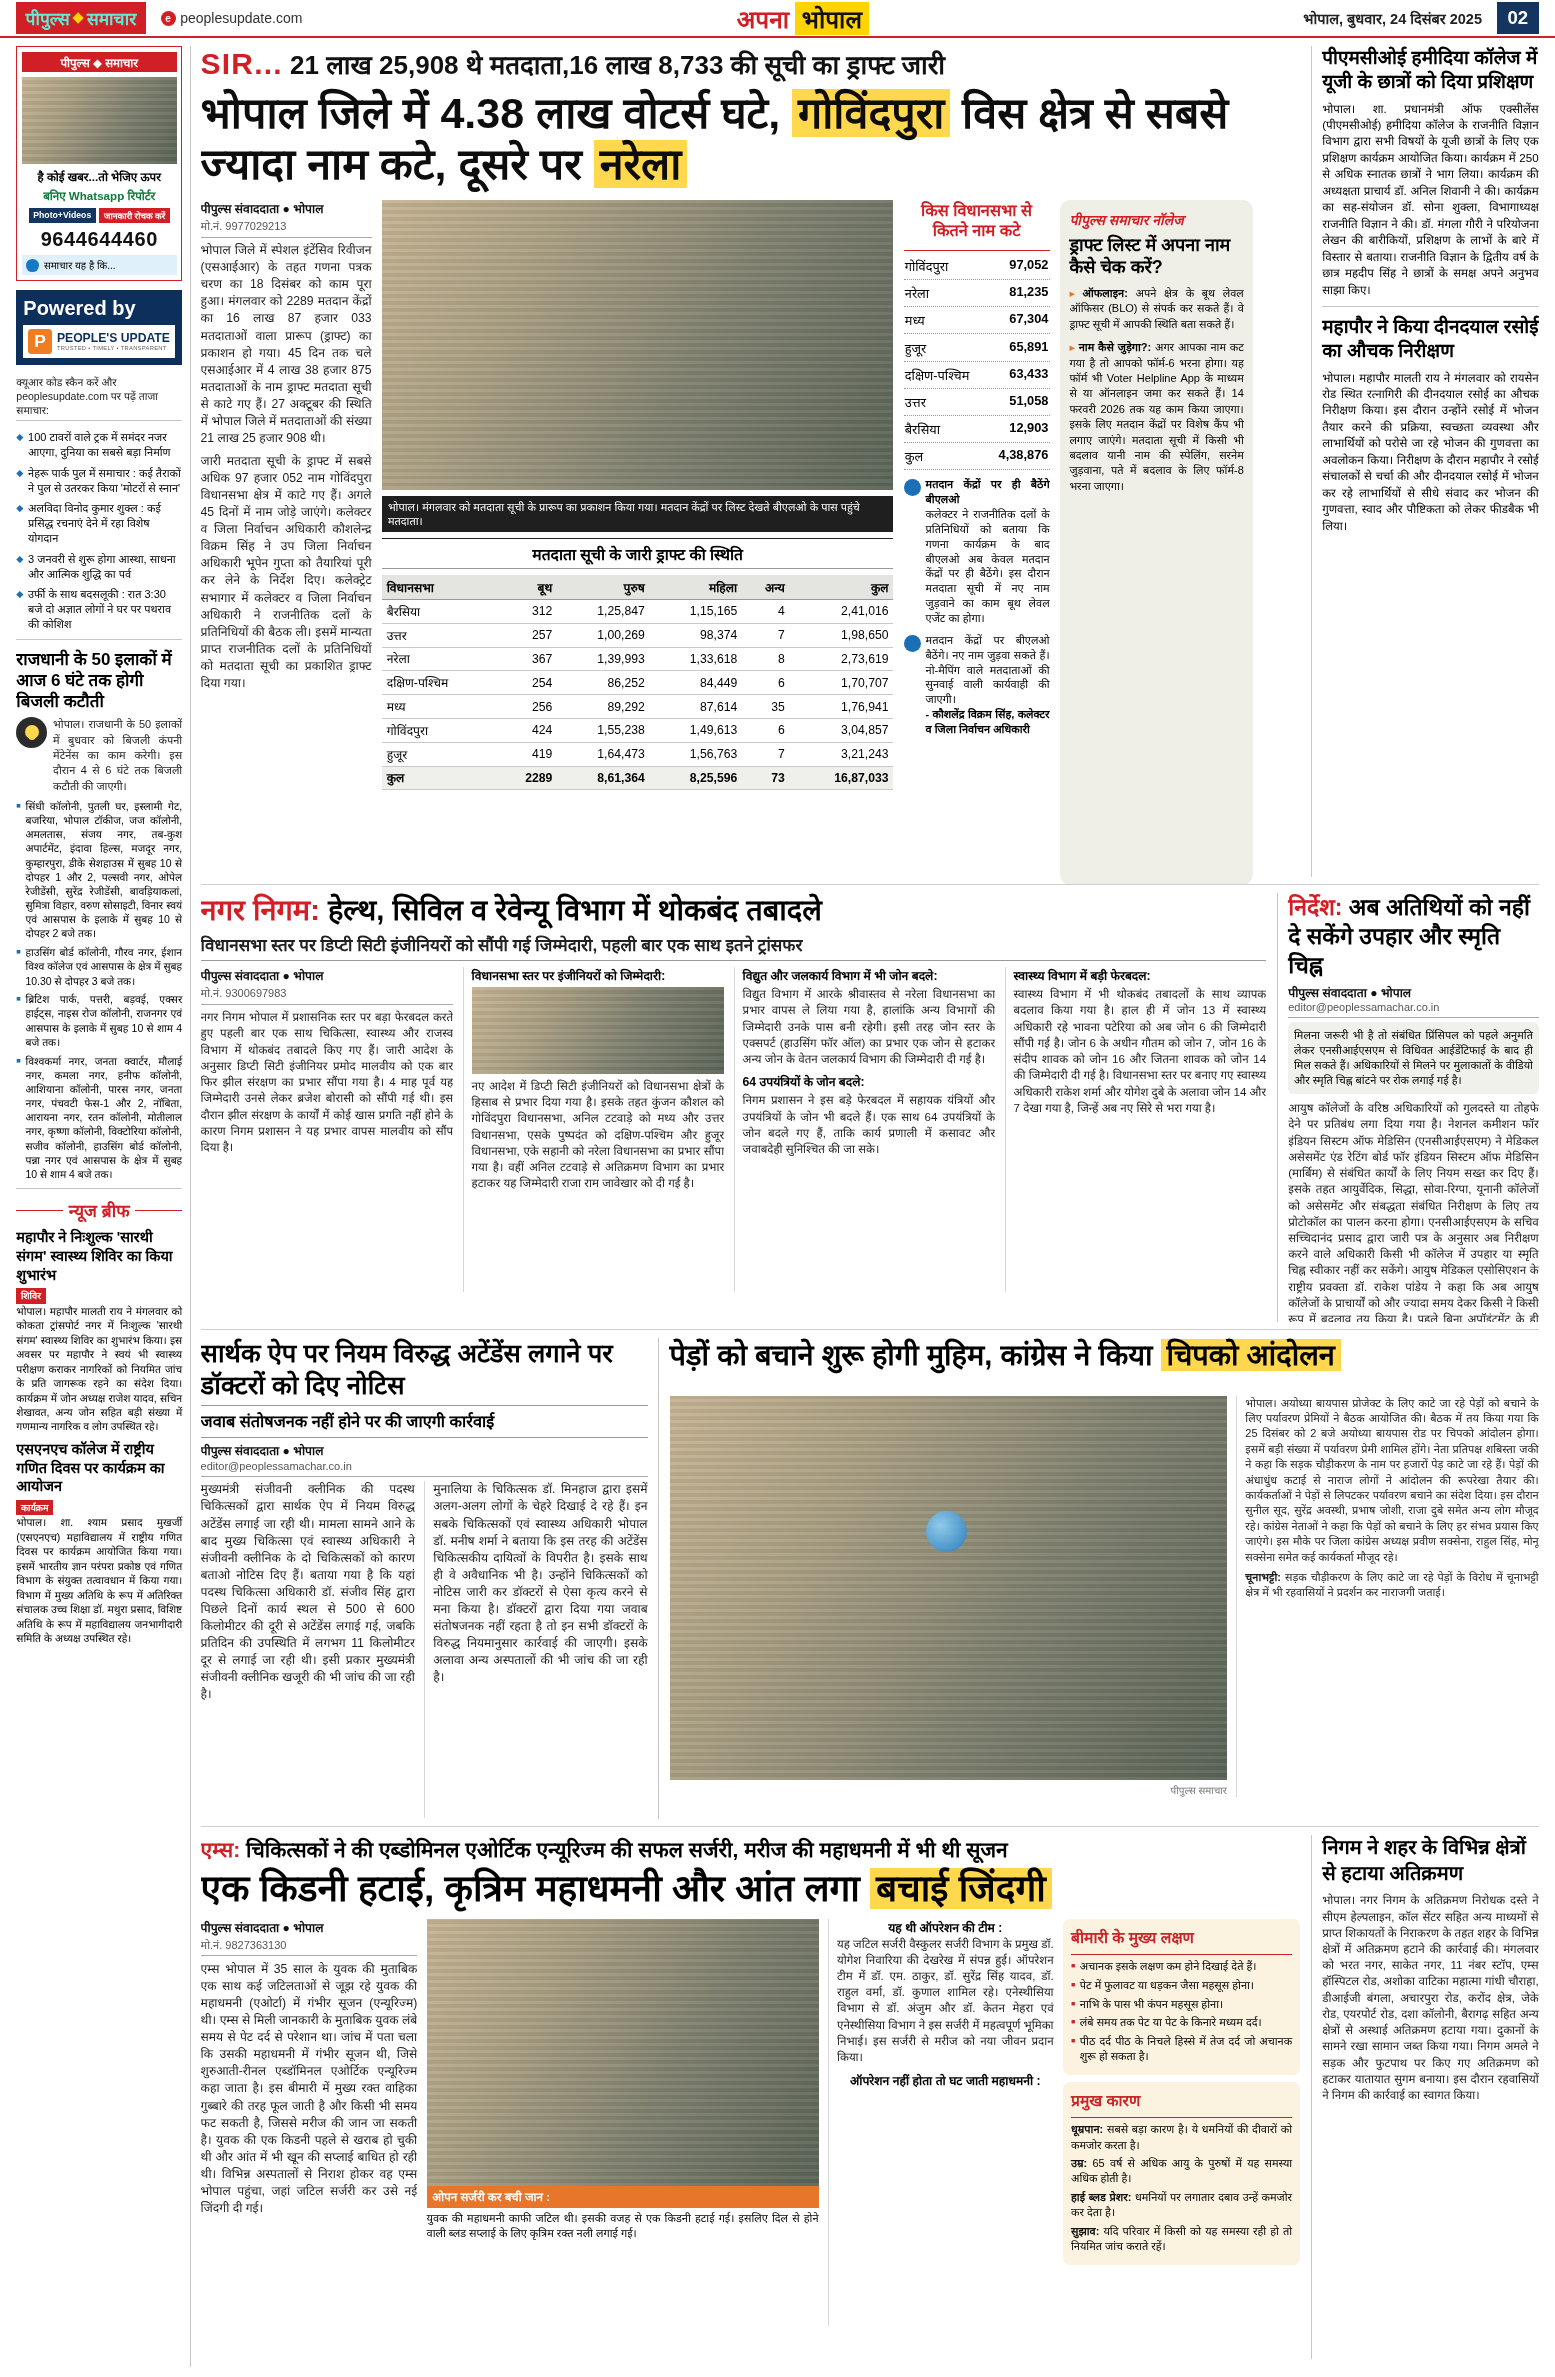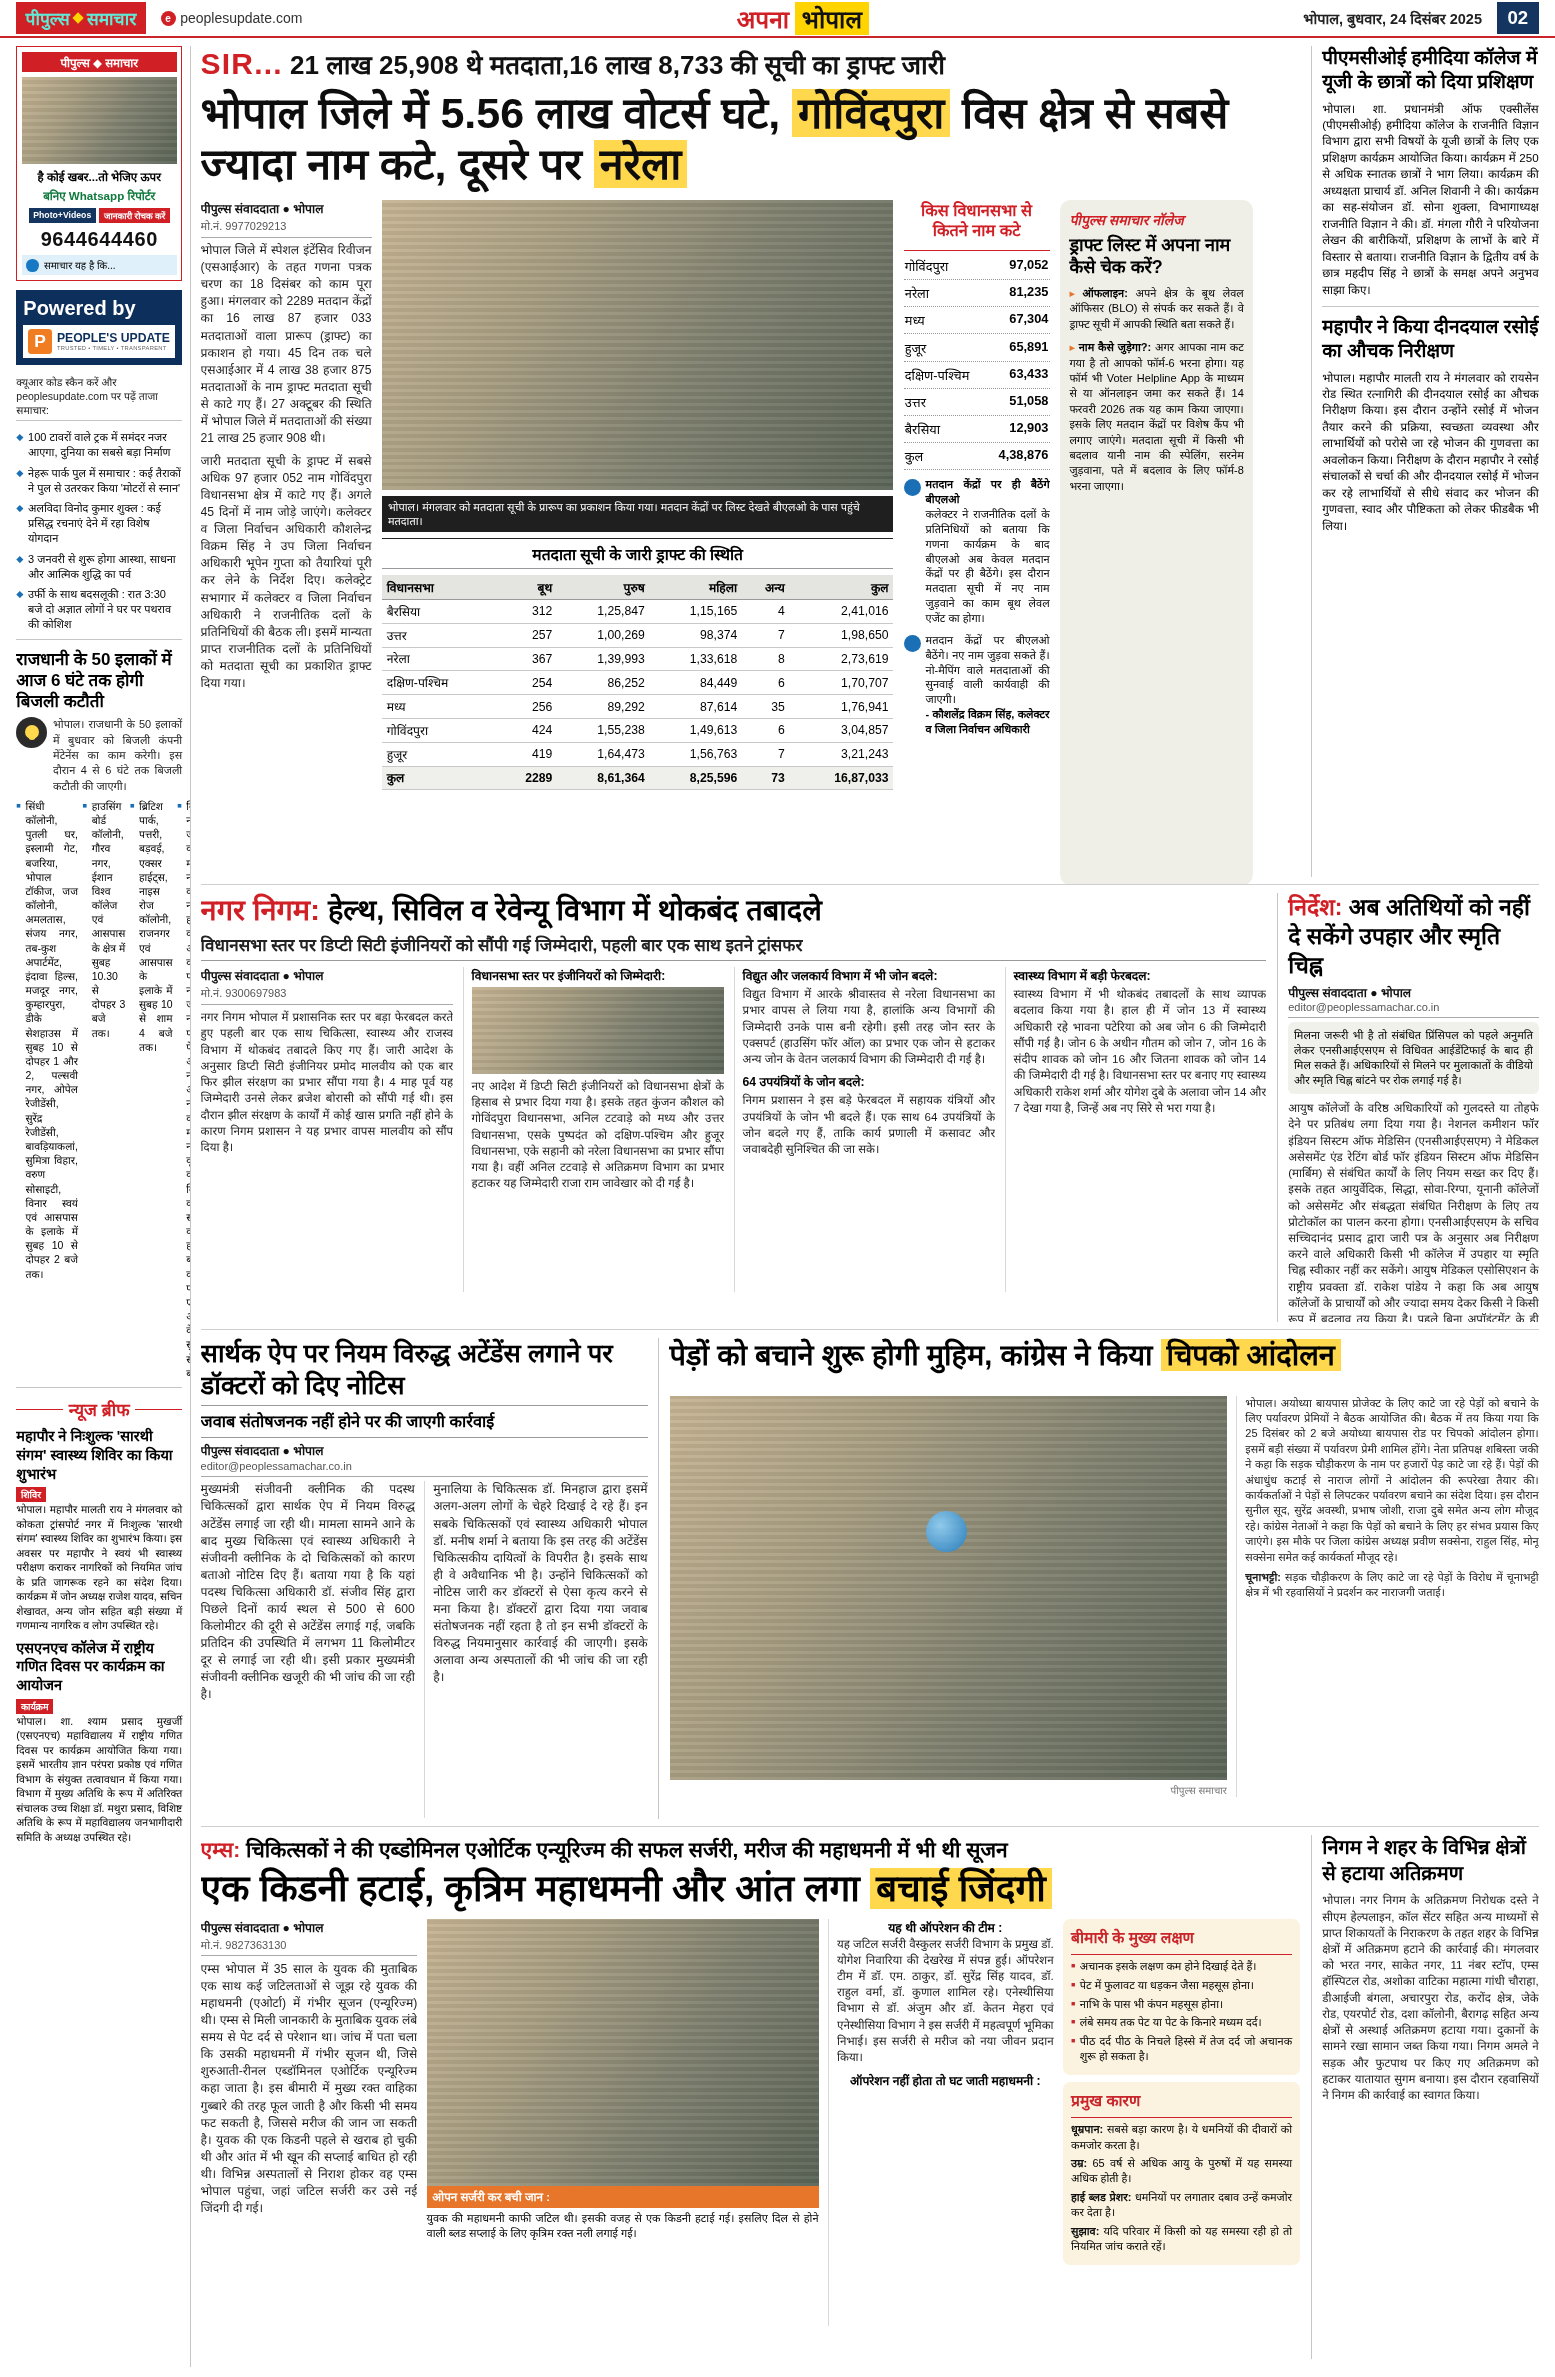--- a/index.html
+++ b/index.html
@@ -62,21 +62,21 @@
   .qr-note { font-size:10.5px; line-height:1.35; color:#222; border-bottom:0.6px solid #c6c6c6; padding-bottom:3px; }
 
   .briefs { display:flex; flex-direction:column; gap:5.8px; border-bottom:0.6px solid #c6c6c6; padding-bottom:7px; }
   .brief-it { font-size:11px; line-height:1.35; display:flex; gap:4.6px; }
   .brief-it::before { content:"◆"; color:#1b6fb5; font-size:9.3px; line-height:1.6; }
 
   .pcut-head { font-size:17px; font-weight:800; line-height:1.25; margin-bottom:4.6px; }
   .pcut-top { display:flex; gap:5.8px; }
   .bulb { width:31px; height:31px; border-radius:50%; background:#2b2b2b; flex:none; position:relative; }
   .bulb::after { content:""; position:absolute; left:8.7px; top:7.5px; width:14px; height:14px; border-radius:50%; background:#ffd84d; box-shadow:0 4.6px 0 -3.5px #ffd84d; }
-  .pcut-items { display:flex; flex-direction:row; gap:4.6px; margin-top:4.6px; border-bottom:0.6px solid #c6c6c6; padding-bottom:7px; }
+  .pcut-items { display:flex; flex-direction:column; gap:4.6px; margin-top:4.6px; border-bottom:0.6px solid #c6c6c6; padding-bottom:7px; }
   .pcut-it { font-size:10.5px; line-height:1.35; text-align:justify; display:flex; gap:4.6px; }
   .pcut-it::before { content:"■"; color:#1b6fb5; font-size:7.5px; line-height:1.9; }
 
   .nb-label { display:flex; align-items:center; gap:5.8px; color:#d11f26; font-weight:800; font-size:17.4px; }
   .nb-label::before, .nb-label::after { content:""; flex:1; height:1.2px; background:#d11f26; }
   .nb-item { margin-top:5.8px; }
   .nb-head { font-size:14.5px; font-weight:800; line-height:1.3; margin-bottom:3.5px; }
   .nb-tag { display:inline-block; background:#d11f26; color:#fff; font-size:9.3px; font-weight:700; padding:1.2px 4.6px; margin-right:3.5px; }
   .nb-body { font-size:10.5px; line-height:1.38; text-align:justify; }
 
@@ -272,21 +272,21 @@
 
     <main class="main">
 
       <section class="row row1">
         <div class="lead-left">
           <div class="lead-kicker">
             <span class="sir">SIR...</span>
             <span>21 लाख 25,908 थे मतदाता,16 लाख 8,733 की सूची का ड्राफ्ट जारी</span>
           </div>
           <h1 class="lead-h1">
-            <span>भोपाल जिले में 5.56 लाख वोटर्स घटे, </span><span class="hl">गोविंदपुरा</span><span> विस क्षेत्र से सबसे ज्यादा नाम कटे, दूसरे पर </span><span class="hl">नरेला</span>
+            <span>भोपाल जिले में 4.38 लाख वोटर्स घटे, </span><span class="hl">गोविंदपुरा</span><span> विस क्षेत्र से सबसे ज्यादा नाम कटे, दूसरे पर </span><span class="hl">नरेला</span>
           </h1>
           <div class="lead-grid">
             <div class="lead-text">
               <div class="byline">पीपुल्स संवाददाता ● भोपाल</div>
               <div class="phone-line">मो.नं. 9977029213</div>
               <p class="jt">भोपाल जिले में स्पेशल इंटेंसिव रिवीजन (एसआईआर) के तहत गणना पत्रक चरण का 18 दिसंबर को काम पूरा हुआ। मंगलवार को 2289 मतदान केंद्रों का 16 लाख 87 हजार 033 मतदाताओं वाला प्रारूप (ड्राफ्ट) का प्रकाशन हो गया। 45 दिन तक चले एसआईआर में 4 लाख 38 हजार 875 मतदाताओं के नाम ड्राफ्ट मतदाता सूची से काटे गए हैं। 27 अक्टूबर की स्थिति में भोपाल जिले में मतदाताओं की संख्या 21 लाख 25 हजार 908 थी।</p>
               <p class="jt" style="margin-top:5.8px">जारी मतदाता सूची के ड्राफ्ट में सबसे अधिक 97 हजार 052 नाम गोविंदपुरा विधानसभा क्षेत्र में काटे गए हैं। अगले 45 दिनों में नाम जोड़े जाएंगे। कलेक्टर व जिला निर्वाचन अधिकारी कौशलेन्द्र विक्रम सिंह ने उप जिला निर्वाचन अधिकारी भूपेन गुप्ता को तैयारियां पूरी कर लेने के निर्देश दिए। कलेक्ट्रेट सभागार में कलेक्टर व जिला निर्वाचन अधिकारी ने राजनीतिक दलों के प्रतिनिधियों की बैठक ली। इसमें मान्यता प्राप्त राजनीतिक दलों के प्रतिनिधियों को मतदाता सूची का प्रकाशित ड्राफ्ट दिया गया।</p>
             </div>
             <div class="lead-center">
               <div class="photo lead-photo"></div>

